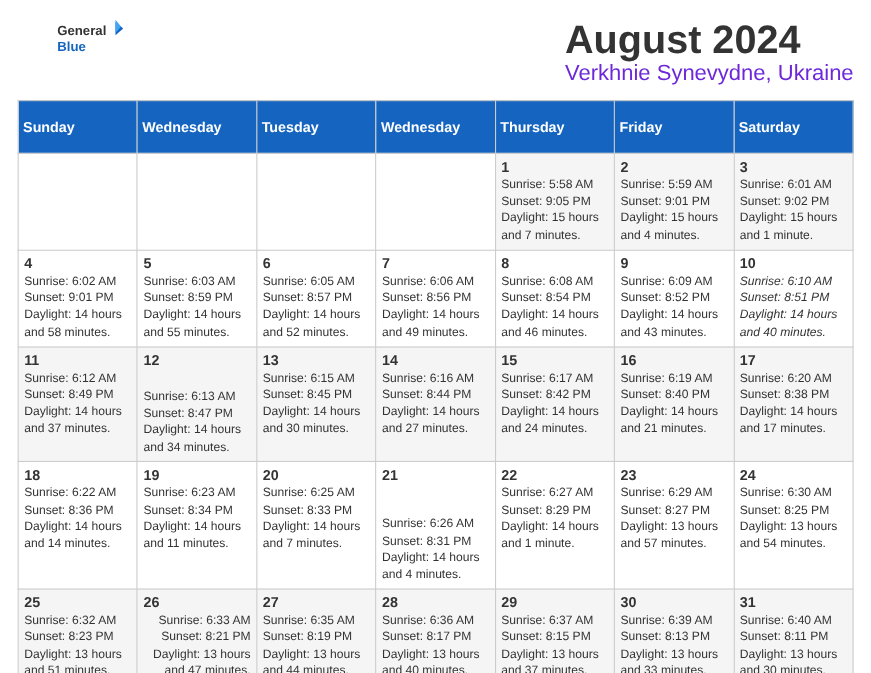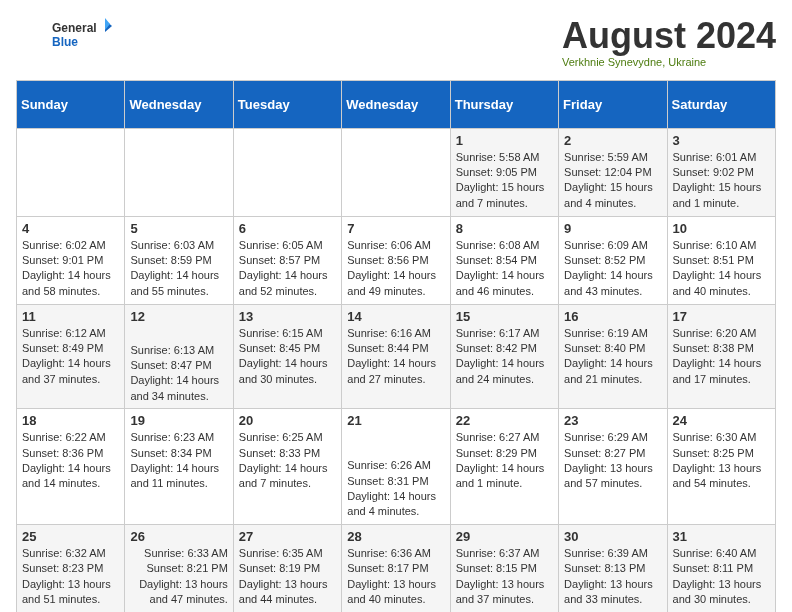--- a/index.html
+++ b/index.html
@@ -25,22 +25,22 @@
     .title-area {
       text-align: left;
     }
     .month-title {
       font-size: 36px;
       font-weight: bold;
       color: #333;
       line-height: 1.1;
     }
     .subtitle {
-      font-size: 11px;
-      color: #4d7c0f;
+      font-size: 20px;
+      color: #6d28d9;
     }
     table {
       width: 100%;
       border-collapse: collapse;
       table-layout: fixed;
     }
     thead tr th {
       background-color: #1565c0;
       color: #fff;
       font-size: 13px;
@@ -114,21 +114,21 @@
         <td class="empty-cell"></td>
         <td>
           <span class="day-number">1</span>
           <div class="day-info" style="white-space: pre-line;">Sunrise: 5:58 AM
 Sunset: 9:05 PM
 Daylight: 15 hours and 7 minutes.</div>
         </td>
         <td>
           <span class="day-number">2</span>
           <div class="day-info" style="white-space: pre-line;">Sunrise: 5:59 AM
-Sunset: 12:04 PM
+Sunset: 9:01 PM
 Daylight: 15 hours and 4 minutes.</div>
         </td>
         <td>
           <span class="day-number">3</span>
           <div class="day-info" style="white-space: pre-line;">Sunrise: 6:01 AM
 Sunset: 9:02 PM
 Daylight: 15 hours and 1 minute.</div>
         </td>
       </tr>
       <tr>
@@ -163,21 +163,21 @@
 Daylight: 14 hours and 46 minutes.</div>
         </td>
         <td>
           <span class="day-number">9</span>
           <div class="day-info" style="white-space: pre-line;">Sunrise: 6:09 AM
 Sunset: 8:52 PM
 Daylight: 14 hours and 43 minutes.</div>
         </td>
         <td>
           <span class="day-number">10</span>
-          <div class="day-info" style="white-space: pre-line;">Sunrise: 6:10 AM
+          <div class="day-info" style="white-space: pre-line; font-style: italic;">Sunrise: 6:10 AM
 Sunset: 8:51 PM
 Daylight: 14 hours and 40 minutes.</div>
         </td>
       </tr>
       <tr>
         <td>
           <span class="day-number">11</span>
           <div class="day-info" style="white-space: pre-line;">Sunrise: 6:12 AM
 Sunset: 8:49 PM
 Daylight: 14 hours and 37 minutes.</div>

